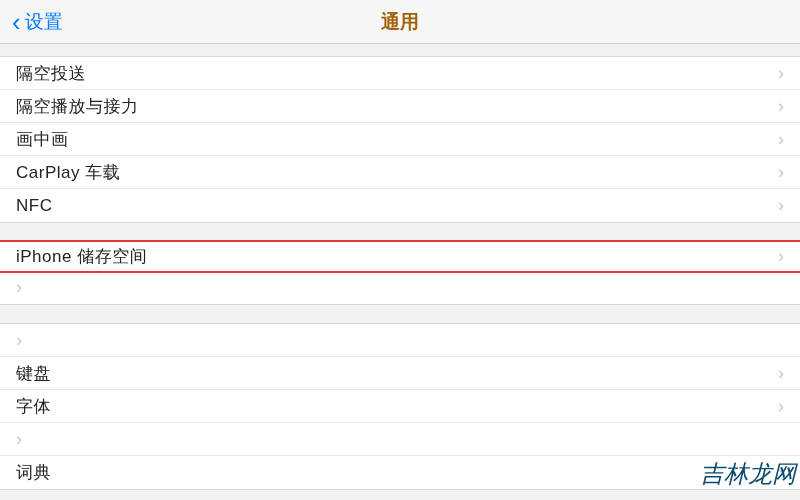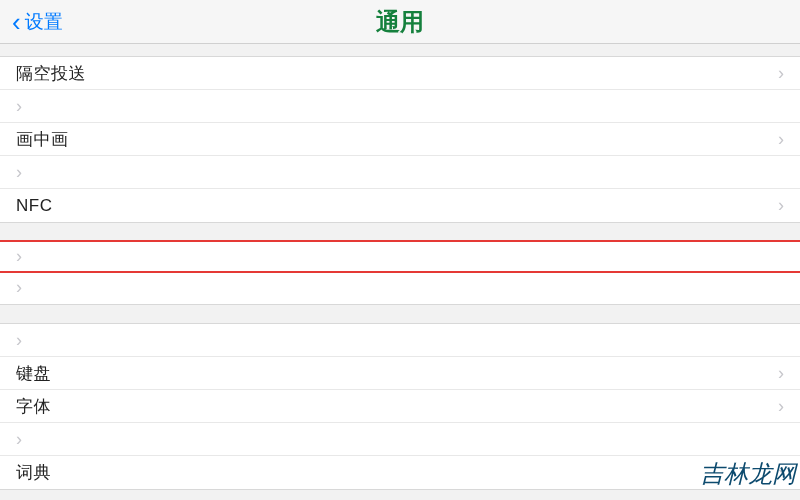--- a/index.html
+++ b/index.html
@@ -33,23 +33,23 @@
     }
     .back-chevron {
       font-size: 26px;
       margin-right: 4px;
       line-height: 1;
     }
     .title {
       position: absolute;
       left: 50%;
       transform: translateX(-50%);
-      font-size: 24px;
+      font-size: 19px;
       font-weight: 600;
-      color: #15803d;
+      color: #a16207;
     }
     .content {
       padding-top: 12px;
     }
     .group {
       background: #fff;
       margin-bottom: 18px;
       border-top: 1px solid #d8d8d8;
       border-bottom: 1px solid #d8d8d8;
     }
@@ -111,44 +111,47 @@
 
 <div class="content" id="content">
     <div class="group">
       <div class="row">
         <span class="row-label">隔空投送</span>
         <span class="row-right">
           <span class="chevron">›</span>
         </span>
       </div>
       <div class="row">
+        <span class="row-label">隔空播放与接力</span>
         <span class="row-right">
           <span class="chevron">›</span>
         </span>
       </div>
       <div class="row">
         <span class="row-label">画中画</span>
         <span class="row-right">
           <span class="chevron">›</span>
         </span>
       </div>
       <div class="row">
+        <span class="row-label">CarPlay 车载</span>
         <span class="row-right">
           <span class="chevron">›</span>
         </span>
       </div>
       <div class="row">
         <span class="row-label">NFC</span>
         <span class="row-right">
           <span class="chevron">›</span>
         </span>
       </div>
     </div>
     <div class="group">
       <div class="row highlighted">
+        <span class="row-label">iPhone 储存空间</span>
         <span class="row-right">
           <span class="chevron">›</span>
         </span>
       </div>
       <div class="row">
         <span class="row-right">
           <span class="chevron">›</span>
         </span>
       </div>
     </div>

